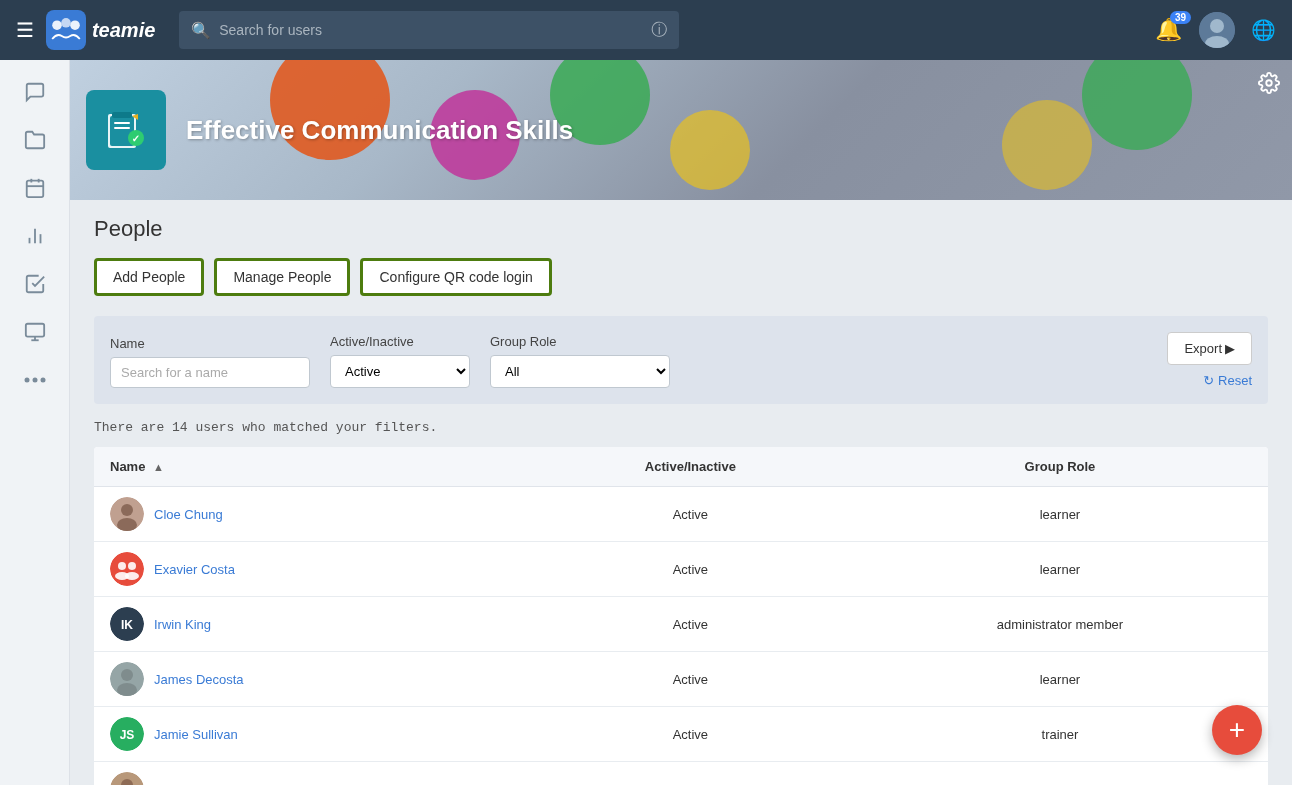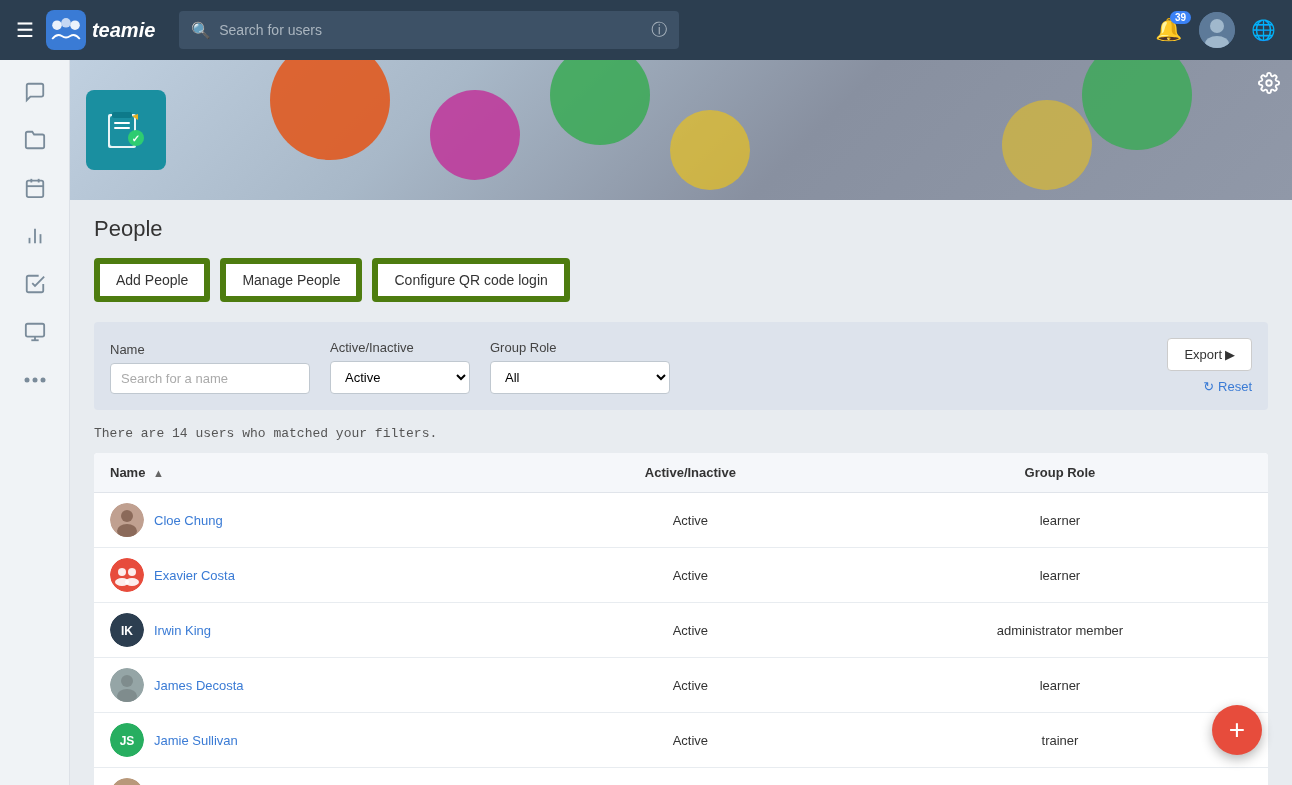--- a/index.html
+++ b/index.html
@@ -157,21 +157,21 @@
     }
 
     
     .people-section { padding: 16px 24px; }
     .page-title { font-size: 22px; color: #333; margin-bottom: 16px; font-weight: 400; }
 
     
     .action-buttons { display: flex; gap: 10px; margin-bottom: 20px; }
     .btn-outline {
       padding: 8px 16px;
-      border: 6px solid #4d7c0f;
+      border: 3px solid #4d7c0f;
       background: white;
       border-radius: 4px;
       font-size: 14px;
       color: #333;
       cursor: pointer;
     }
 
     
     .filter-panel {
       background: #dde3ec;
@@ -381,20 +381,21 @@
             <rect x="8" y="10" width="24" height="30" rx="2" fill="#1a8fa0"></rect>
             <rect x="12" y="16" width="16" height="2" rx="1" fill="white"></rect>
             <rect x="12" y="21" width="16" height="2" rx="1" fill="white"></rect>
             <circle cx="34" cy="32" r="8" fill="#2ecc71"></circle>
             <text x="34" y="36" font-size="10" fill="white" text-anchor="middle" font-weight="bold">✓</text>
             <rect x="10" y="6" width="20" height="6" rx="2" fill="#0d7a8a"></rect>
             <path d="M30 10 L36 14 L36 8 Z" fill="#e8b020"></path>
           </svg>
         </div>
       </div>
+      <h1 class="banner-title">Effective Communication Skills</h1>
       <div class="banner-settings">
         <svg width="22" height="22" viewBox="0 0 24 24" fill="none" stroke="white" stroke-width="2">
           <circle cx="12" cy="12" r="3"></circle>
           <path d="M19.4 15a1.65 1.65 0 0 0 .33 1.82l.06.06a2 2 0 0 1-2.83 2.83l-.06-.06a1.65 1.65 0 0 0-1.82-.33 1.65 1.65 0 0 0-1 1.51V21a2 2 0 0 1-4 0v-.09A1.65 1.65 0 0 0 9 19.4a1.65 1.65 0 0 0-1.82.33l-.06.06a2 2 0 0 1-2.83-2.83l.06-.06A1.65 1.65 0 0 0 4.68 15a1.65 1.65 0 0 0-1.51-1H3a2 2 0 0 1 0-4h.09A1.65 1.65 0 0 0 4.6 9a1.65 1.65 0 0 0-.33-1.82l-.06-.06a2 2 0 0 1 2.83-2.83l.06.06A1.65 1.65 0 0 0 9 4.68a1.65 1.65 0 0 0 1-1.51V3a2 2 0 0 1 4 0v.09a1.65 1.65 0 0 0 1 1.51 1.65 1.65 0 0 0 1.82-.33l.06-.06a2 2 0 0 1 2.83 2.83l-.06.06A1.65 1.65 0 0 0 19.4 9a1.65 1.65 0 0 0 1.51 1H21a2 2 0 0 1 0 4h-.09a1.65 1.65 0 0 0-1.51 1z"></path>
         </svg>
       </div>
     </div>
 
     <div class="people-section">
       <h2 class="page-title">People</h2>

